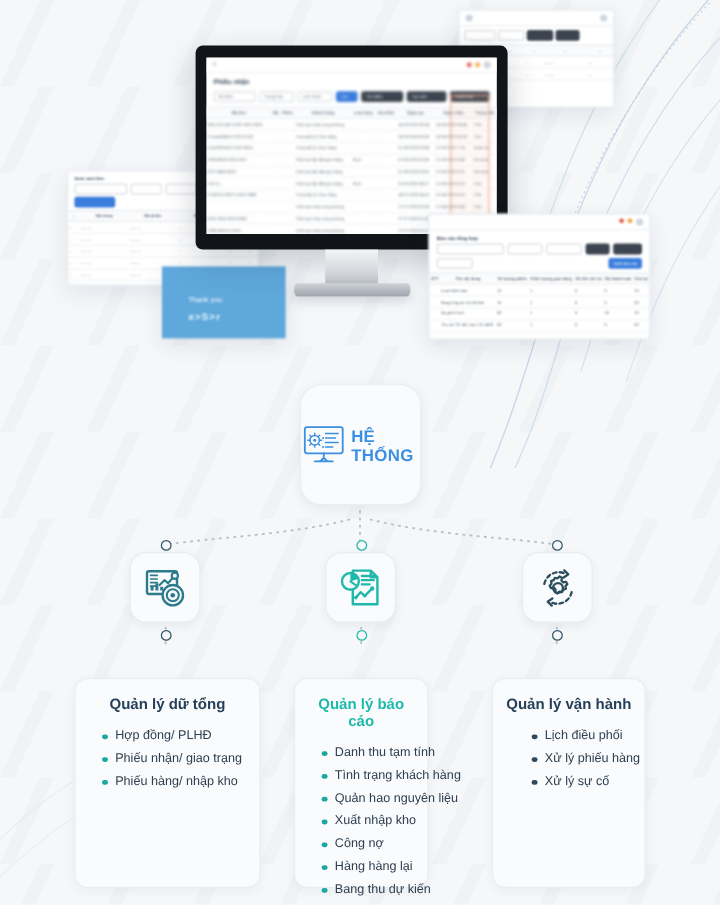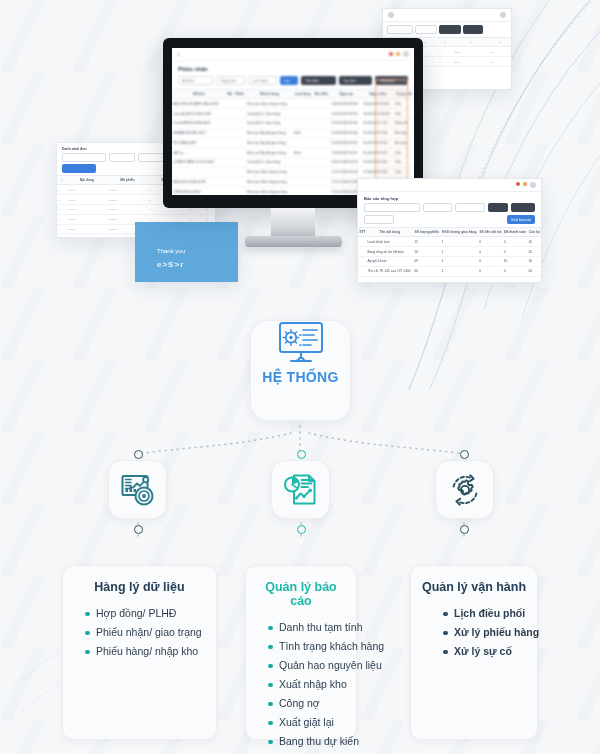--- a/index.html
+++ b/index.html
@@ -84,21 +84,21 @@
 
   .dot-r{width:4px;height:4px;border-radius:50%;background:#e05b4b;display:inline-block;}
   .av{width:6px;height:6px;border-radius:50%;background:#cfd6de;display:inline-block;}
 
   
   .tree { position:absolute; left:0; top:300px; width:600px; height:454px; }
 
   .node-root { position:absolute; left:250px; top:20px; width:101px; height:101px;
                background:#fafbfc; border:1px solid #eceef1; border-radius:18px;
                box-shadow:0 3px 10px rgba(45,60,85,.07);
-               display:flex; flex-direction:column; align-items:center; justify-content:flex-start; gap:4px; }
+               display:flex; flex-direction:row; align-items:center; justify-content:flex-start; gap:4px; }
   .node-root-label { font-size:14px; font-weight:bold; color:#3b8fe0; letter-spacing:.3px; }
 
   .node-mid { position:absolute; top:160px; width:59px; height:59px;
               background:#fafbfc; border:1px solid #ececee; border-radius:14px;
               box-shadow:0 3px 8px rgba(45,60,85,.06);
               display:flex; align-items:center; justify-content:center; }
   .nm-1{ left:108px; } .nm-2{ left:271px; } .nm-3{ left:435px; }
 
   .knot { position:absolute; width:9px; height:9px; border-radius:50%;
           background:#f5f7f9; border:1.6px solid #2f5464; }
@@ -110,21 +110,21 @@
   .c-2 { left:245px; width:112px; height:175px; }
   .c-3 { left:410px; width:128px; height:175px; }
 
   .card-title { text-align:center; font-size:12.5px; font-weight:bold; margin-bottom:10px; }
   .t-navy { color:#27405a; } .t-teal { color:#1fb9ab; }
 
   .card ul { list-style:none; padding-left: 12px; }
   .card li { font-size:10.5px; color:#2c3e50; line-height:19px; position:relative; padding-left:11px; white-space:nowrap;}
   .card li::before { content:""; position:absolute; left:0; top:7.5px; width:4.5px; height:4.5px;
                      border-radius:50%; background:#1aa8a0; }
-  .c-3 ul { padding-left: 22px; font-weight: bold; }
+  .c-3 ul { padding-left: 22px; }
   .c-3 li::before { background:#2f4a60; }
 
   .dots-line { position:absolute; pointer-events:none; }
 </style>
 </head>
 <body>
 
 <div id="page">
 
   <div class="bg-watermark"></div>
@@ -560,37 +560,37 @@
     </div>
 
     <div class="knot" style="left:134px; top:150px;"></div>
     <div class="knot teal" style="left:297px; top:150px;"></div>
     <div class="knot" style="left:460px; top:150px;"></div>
     <div class="knot" style="left:134px; top:225px;"></div>
     <div class="knot teal" style="left:297px; top:225px;"></div>
     <div class="knot" style="left:460px; top:225px;"></div>
 
     <div class="card c-1">
-      <div class="card-title t-navy">Hàng lý dữ liệu</div>
+      <div class="card-title t-navy">Quản lý dữ tổng</div>
       <ul id="list-0">
           <li>Hợp đồng/ PLHĐ</li>
           <li>Phiếu nhận/ giao trạng</li>
           <li>Phiếu hàng/ nhập kho</li>
         </ul>
     </div>
 
     <div class="card c-2">
       <div class="card-title t-teal">Quản lý báo cáo</div>
       <ul id="list-1">
           <li>Danh thu tạm tính</li>
           <li>Tình trạng khách hàng</li>
           <li>Quản hao nguyên liệu</li>
           <li>Xuất nhập kho</li>
           <li>Công nợ</li>
-          <li>Xuất giặt lại</li>
+          <li>Hàng hàng lại</li>
           <li>Bang thu dự kiến</li>
         </ul>
     </div>
 
     <div class="card c-3">
       <div class="card-title t-navy">Quản lý vận hành</div>
       <ul id="list-2">
           <li>Lịch điều phối</li>
           <li>Xử lý phiếu hàng</li>
           <li>Xử lý sự cố</li>

